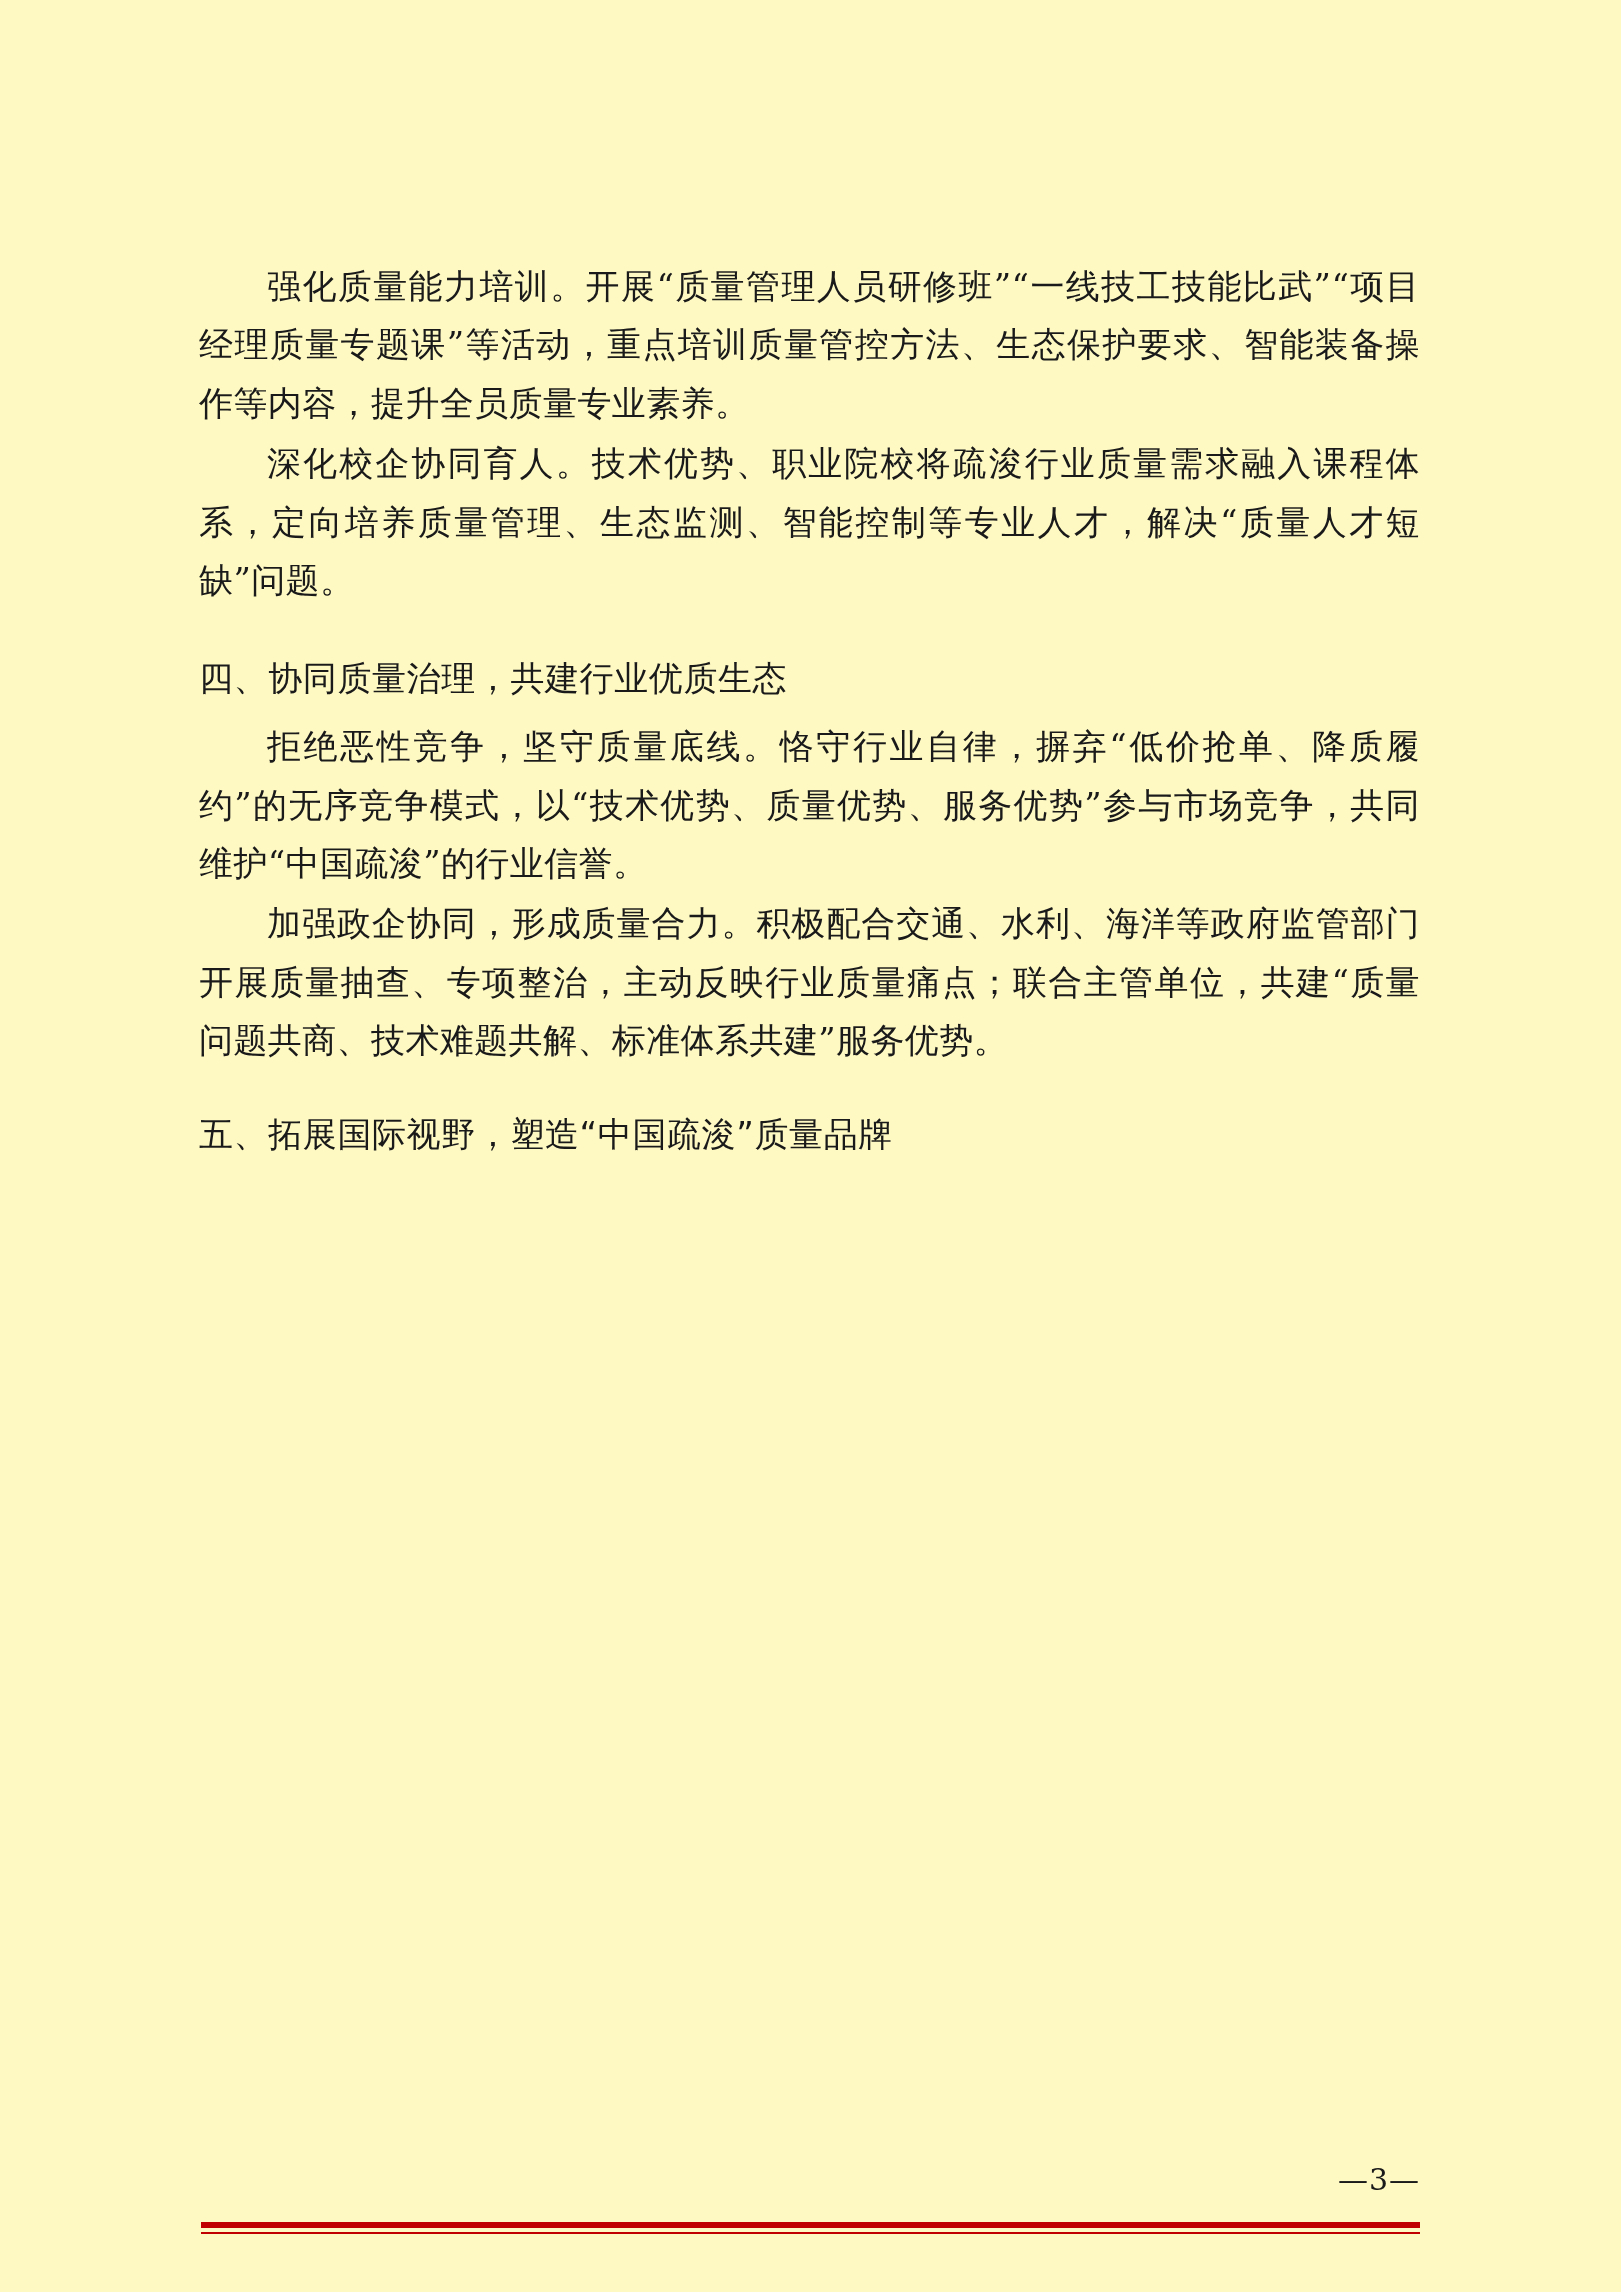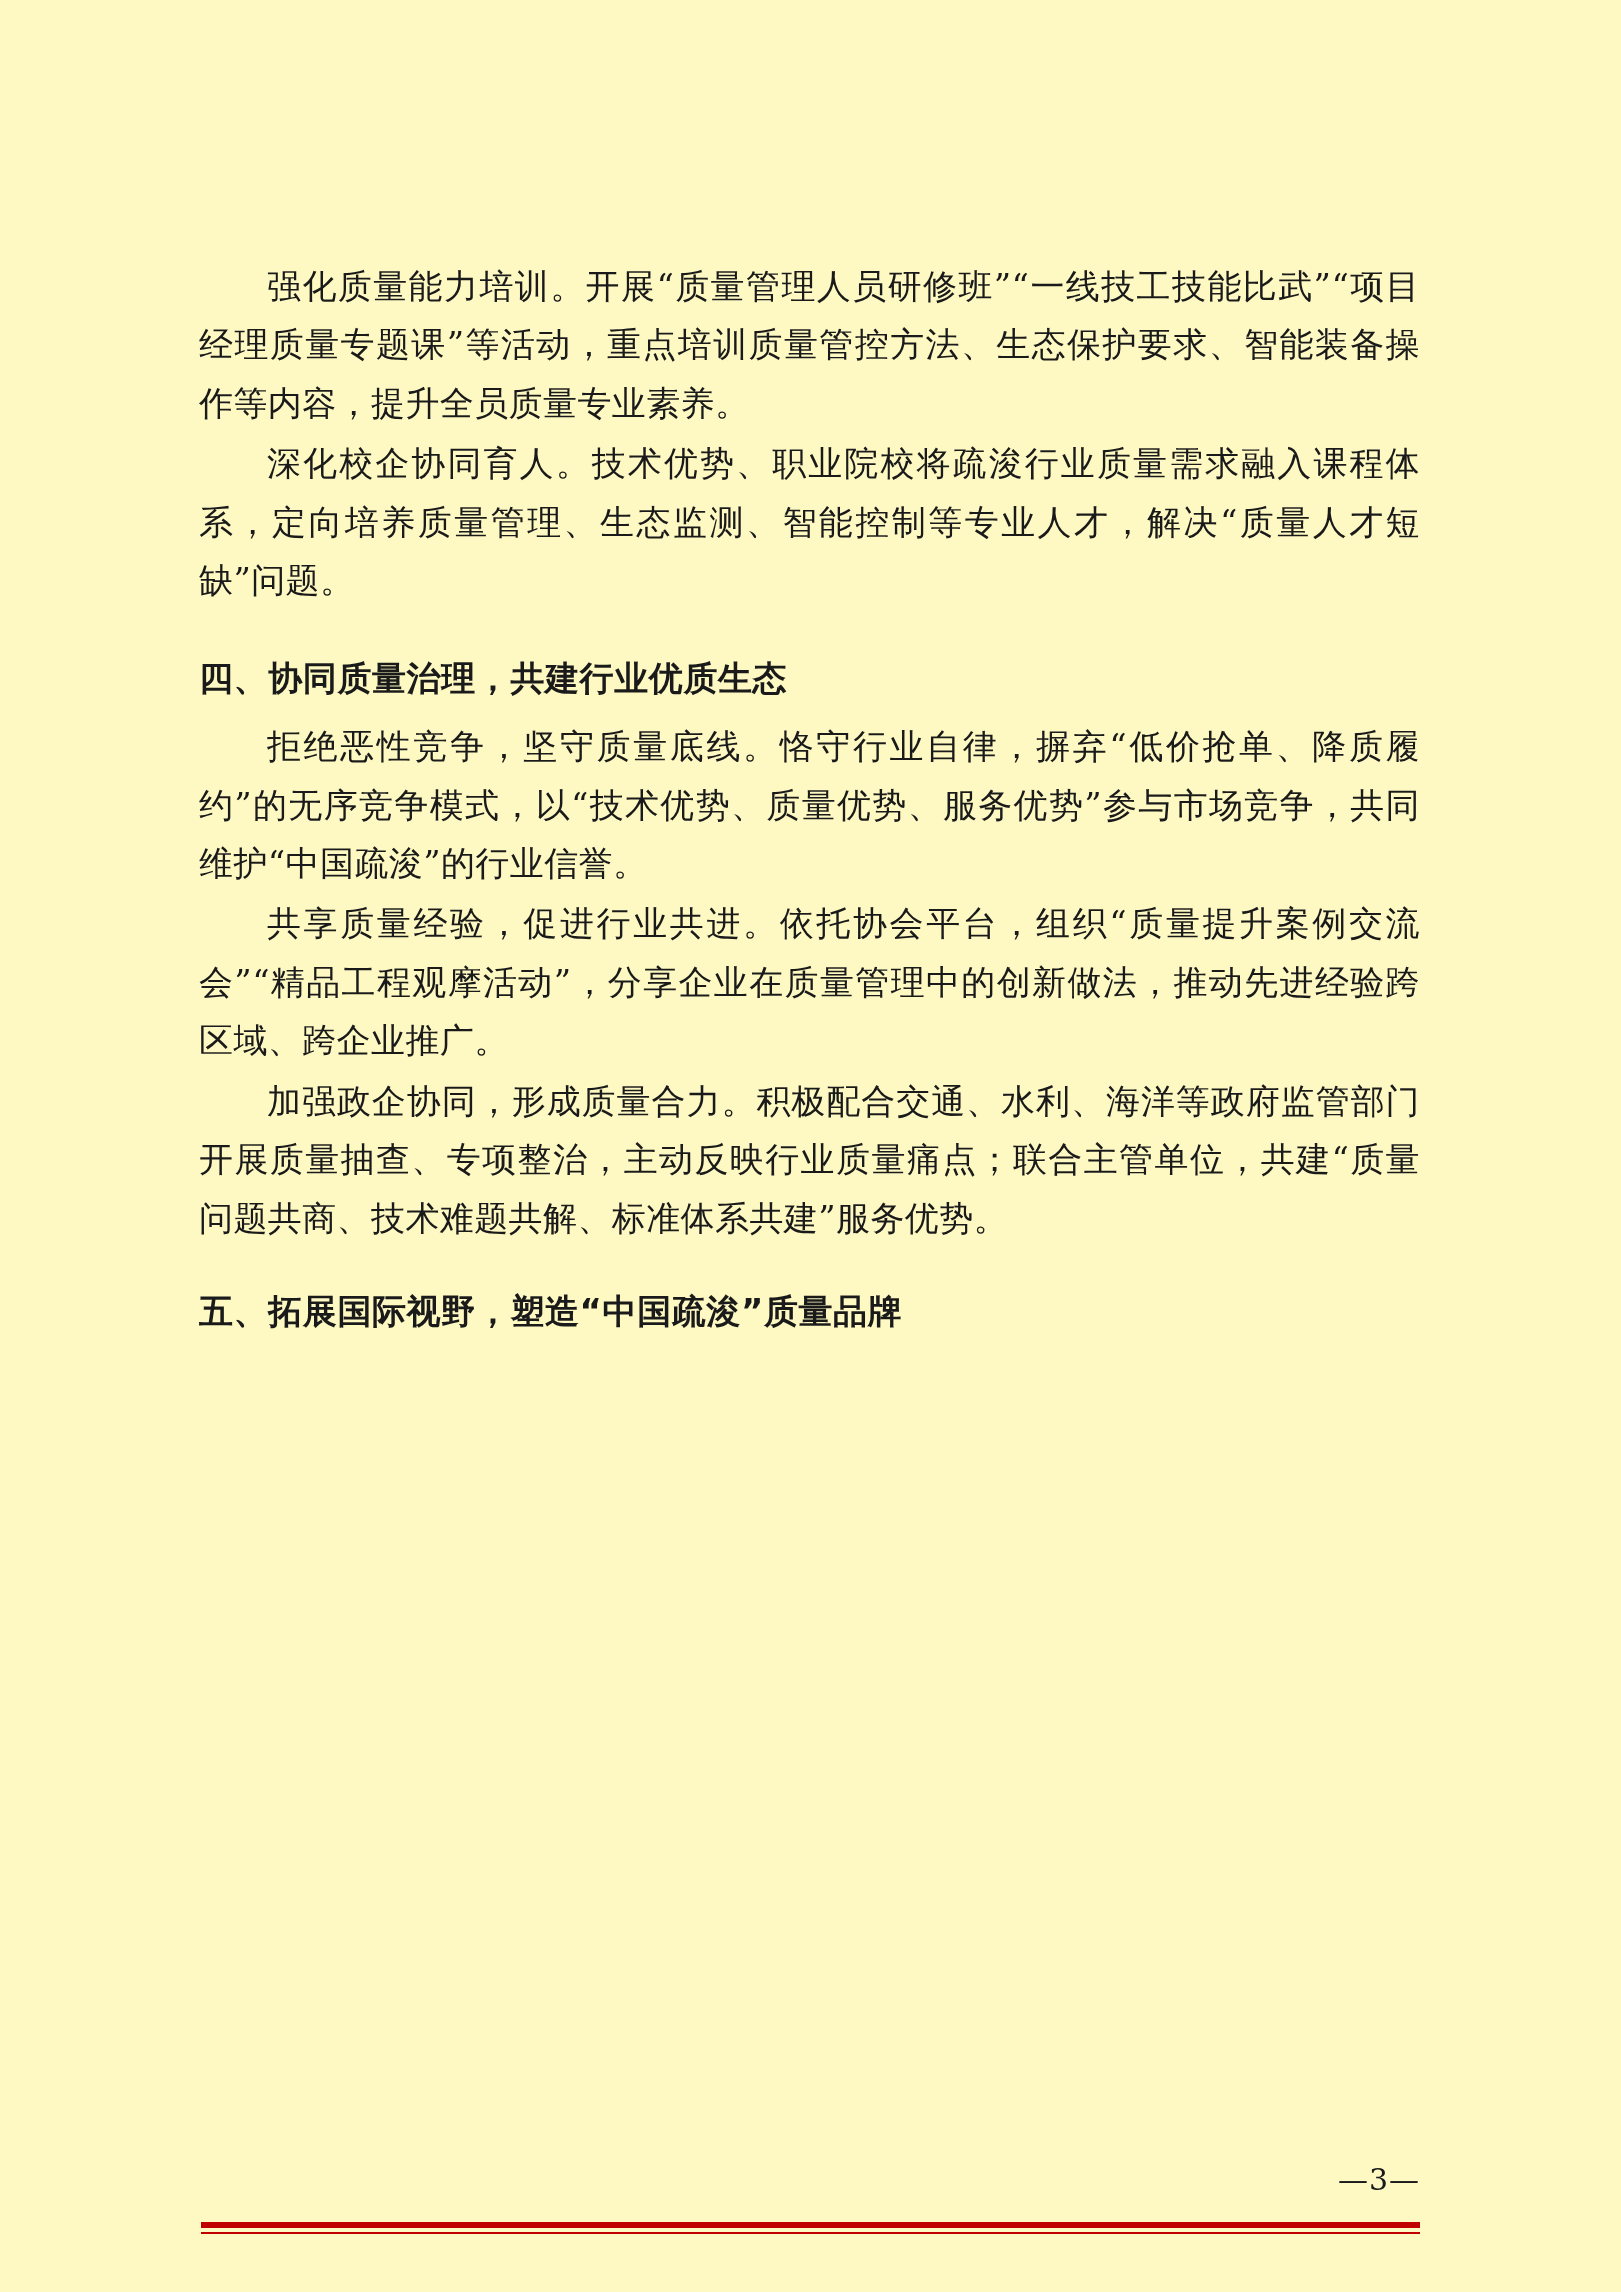--- a/index.html
+++ b/index.html
@@ -29,21 +29,21 @@
     text-align: justify;
     text-justify: inter-ideograph;
     text-indent: 2em;
     margin: 0 0 2px 0;
     letter-spacing: 0.4px;
     font-family: "DejaVu Serif", "Liberation Serif", serif;
   }
   .heading {
     font-size: 34px;
     line-height: 1.72;
-    font-weight: bold;
+    font-weight: normal;
     margin: 35px 0 9.8px 0;
     text-indent: 0;
     letter-spacing: 0.6px;
     font-family: "DejaVu Sans", "Liberation Sans", sans-serif;
   }
   .heading.first {
     margin-top: 39px;
   }
 
   .footer {
@@ -85,21 +85,20 @@
 
 <div class="page">
 
   <div class="content">
     <p class="para">强化质量能力培训。开展“质量管理人员研修班”“一线技工技能比武”“项目经理质量专题课”等活动，重点培训质量管控方法、生态保护要求、智能装备操作等内容，提升全员质量专业素养。</p>
     <p class="para">深化校企协同育人。技术优势、职业院校将疏浚行业质量需求融入课程体系，定向培养质量管理、生态监测、智能控制等专业人才，解决“质量人才短缺”问题。</p>
 
     <h2 class="heading first">四、协同质量治理，共建行业优质生态</h2>
 
     <p class="para">拒绝恶性竞争，坚守质量底线。恪守行业自律，摒弃“低价抢单、降质履约”的无序竞争模式，以“技术优势、质量优势、服务优势”参与市场竞争，共同维护“中国疏浚”的行业信誉。</p>
-    <p class="para">共享质量经验，促进行业共进。依托协会平台，组织“质量提升案例交流会”“精品工程观摩活动”，分享企业在质量管理中的创新做法，推动先进经验跨区域、跨企业推广。</p>
     <p class="para">加强政企协同，形成质量合力。积极配合交通、水利、海洋等政府监管部门开展质量抽查、专项整治，主动反映行业质量痛点；联合主管单位，共建“质量问题共商、技术难题共解、标准体系共建”服务优势。</p>
 
     <h2 class="heading">五、拓展国际视野，塑造“中国疏浚”质量品牌</h2>
 
   </div>
 
   <div class="footer">
     <div class="page-number">—3—</div>
     <div class="rule-wrap">
       <div class="rule-thick"></div>

